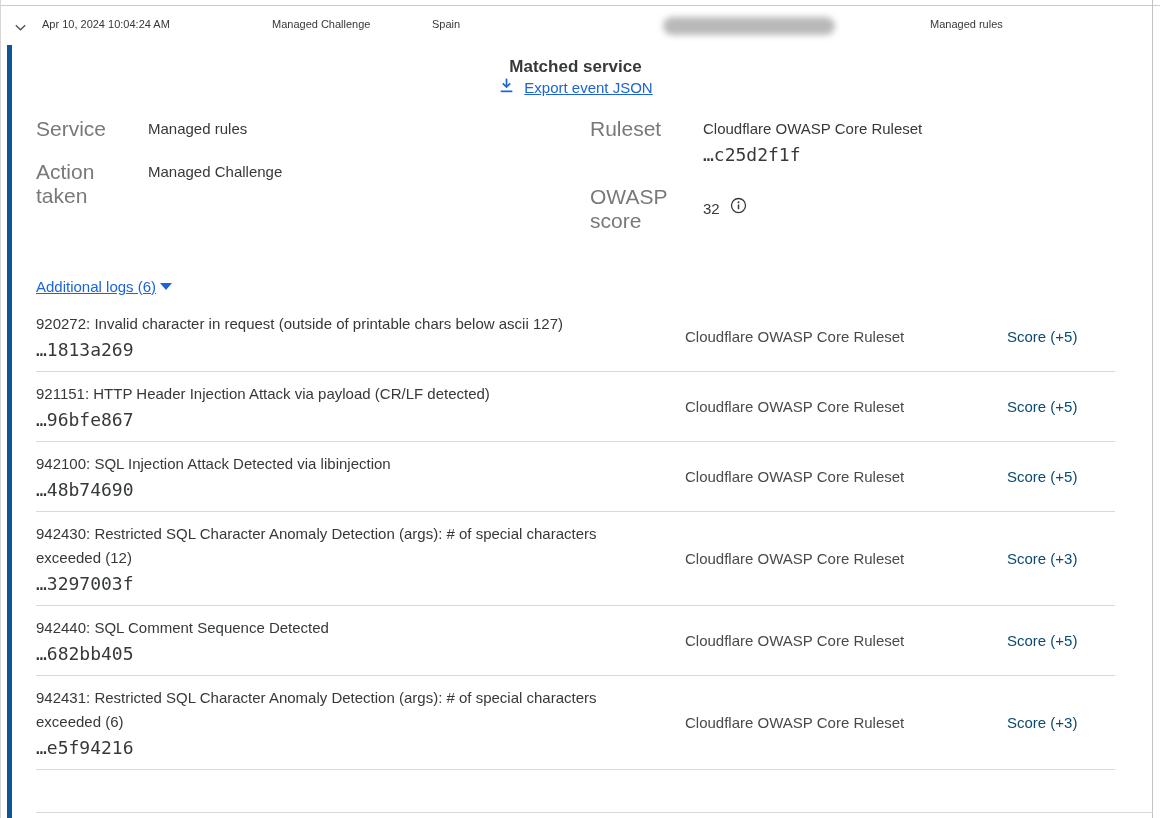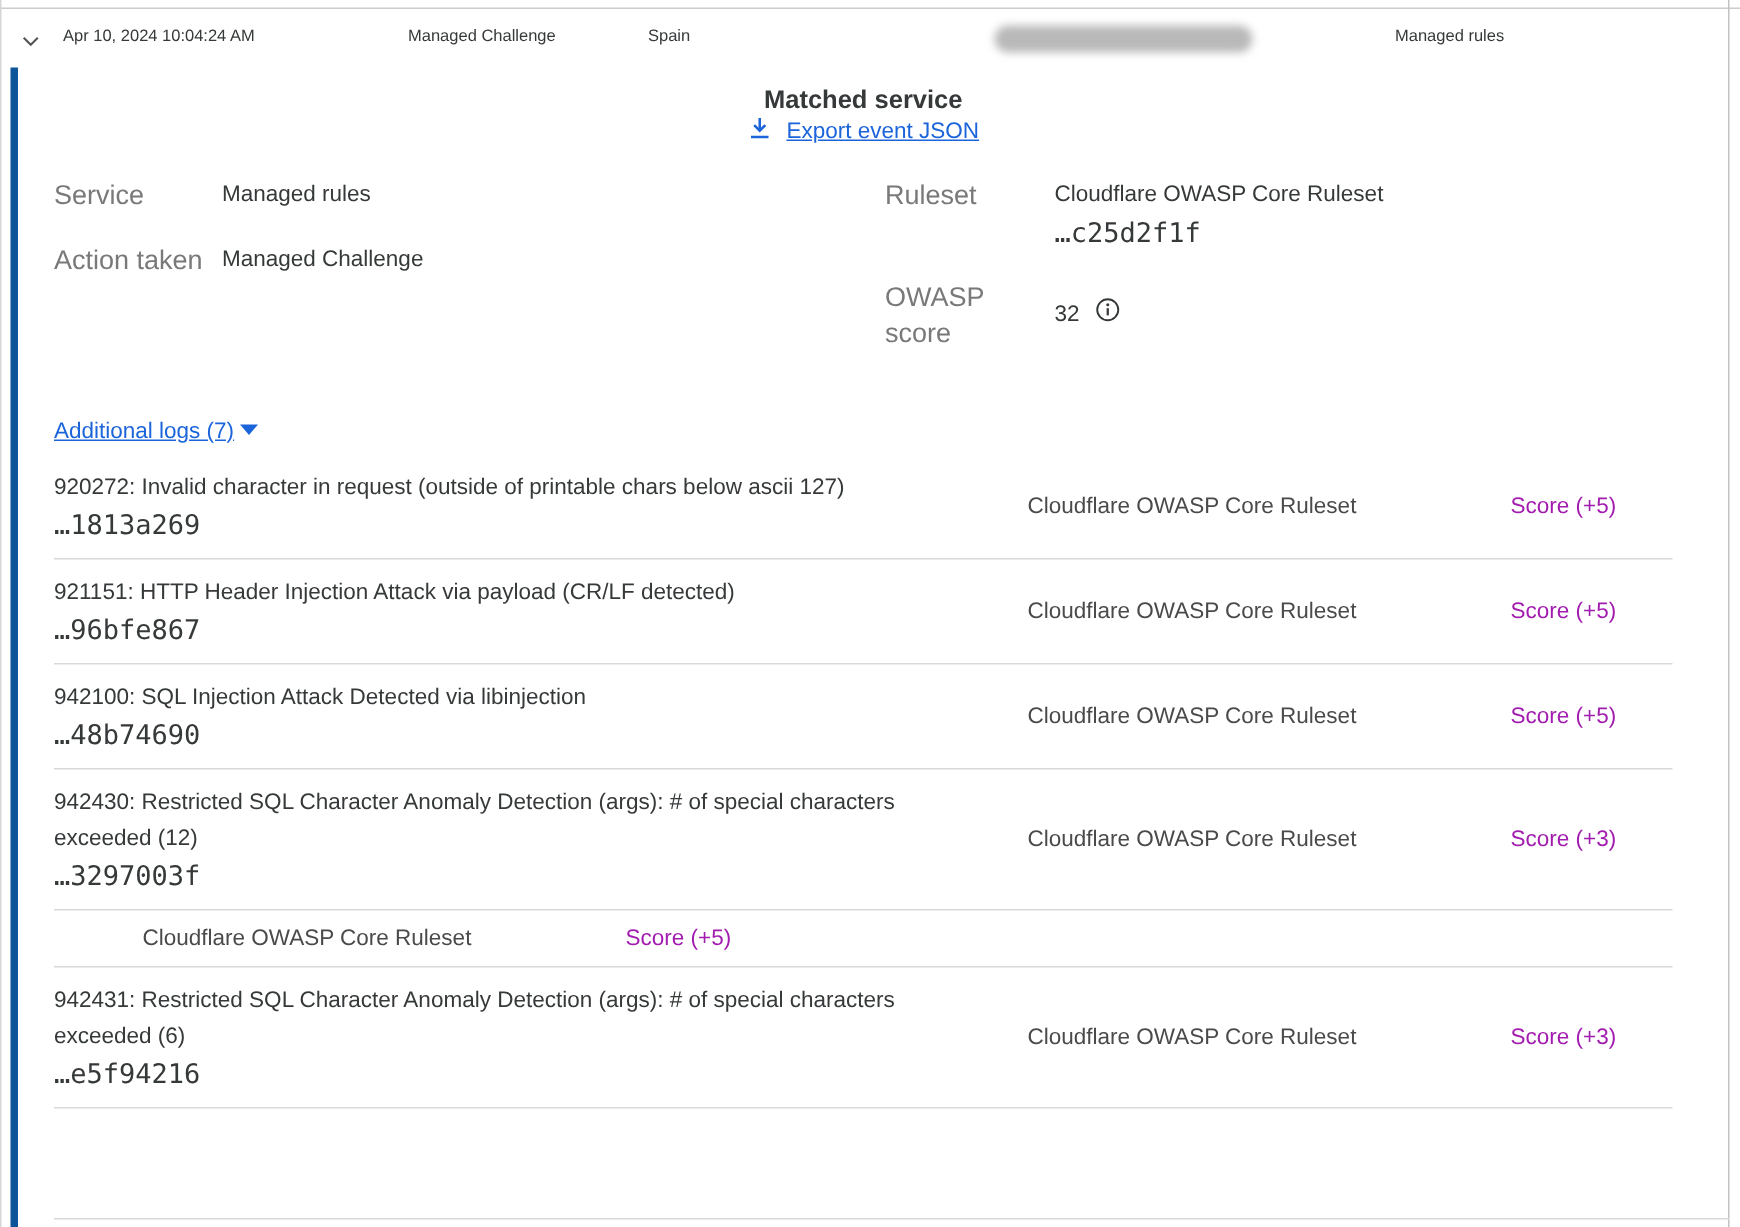--- a/index.html
+++ b/index.html
@@ -32,39 +32,39 @@
   .panel{position:absolute;top:45px;left:0;right:7px;bottom:6px;padding:0 38px 0 36px;}
   .panel-head{display:flex;justify-content:space-between;align-items:center;margin-top:12px;flex-direction:column;}
   .panel-title{font-size:17px;font-weight:700;color:var(--text);}
   .export-link{display:inline-flex;align-items:center;gap:9px;color:var(--link-blue);font-size:15px;cursor:pointer;text-decoration:none;}
   .export-text{text-decoration:underline;}
 
   .detail-grid{display:flex;margin-top:20px;}
   .col-left{width:554px;flex:none;}
   .col-right{flex:1;}
   .field{display:flex;margin-bottom:19px;}
-  .field-label{flex:none;color:var(--muted);font-size:18px;line-height:24px;}
+  .field-label{flex:none;color:var(--muted);font-size:21px;line-height:24px;}
   .col-left .field-label{width:112px;}
   .col-right .field-label{width:113px;}
   .field-value{font-size:15px;line-height:24px;}
   .col-right .field-value{width:250px;}
   .hash{font-family:"DejaVu Sans Mono",monospace;font-size:18px;line-height:22px;margin-top:3px;color:var(--text);}
   .owasp-field{margin-top:6px;}
   .owasp-val{display:flex;align-items:center;gap:10px;}
 
   .additional-logs{margin-top:26px;display:inline-flex;align-items:center;color:var(--link-blue);font-size:15px;cursor:pointer;text-decoration:none;}
   .additional-text{text-decoration:underline;}
   .caret-down{margin-left:3px;display:inline-block;}
 
   .logs{margin-top:6px;}
   .log-row{display:flex;align-items:center;border-bottom:1px solid var(--divider);padding:10px 0;}
   .log-desc{width:590px;flex:none;}
   .log-desc-text{font-size:15px;line-height:24px;color:var(--text);}
   .log-ruleset{flex:none;width:322px;margin-left:59px;font-size:15px;color:#4a4a4a;}
-  .log-score{flex:1;font-size:15px;color:#a21caf;}
+  .log-score{flex:1;font-size:15px;color:#0c4a6e;}
 </style>
 </head>
 <body>
 
 <div class="screen">
   <div class="row-top-border"></div>
   <div class="edge-left"></div>
   <div class="edge-right"></div>
 
   <div class="row-header">
@@ -130,21 +130,21 @@
                 <rect x="7.3" y="7" width="1.4" height="4.5" fill="#36393a"></rect>
                 <circle cx="8" cy="4.9" r="0.95" fill="#36393a"></circle>
               </svg>
             </span>
           </div>
         </div>
       </div>
     </div>
 
     <a class="additional-logs">
-      <span class="additional-text">Additional logs (7)</span>
+      <span class="additional-text">Additional logs (6)</span>
       <span class="caret-down">
         <svg width="14" height="11" viewBox="0 0 14 11">
           <polygon points="1,2 13,2 7,9" fill="#1b64da"></polygon>
         </svg>
       </span>
     </a>
 
     <div class="logs">
 
         <div class="log-row">
@@ -177,20 +177,24 @@
         <div class="log-row">
           <div class="log-desc">
             <div class="log-desc-text">942430: Restricted SQL Character Anomaly Detection (args): # of special characters exceeded (12)</div>
             <div class="hash">…3297003f</div>
           </div>
           <div class="log-ruleset">Cloudflare OWASP Core Ruleset</div>
           <div class="log-score">Score (+3)</div>
         </div>
 
         <div class="log-row">
+          <div class="log-desc">
+            <div class="log-desc-text">942440: SQL Comment Sequence Detected</div>
+            <div class="hash">…682bb405</div>
+          </div>
           <div class="log-ruleset">Cloudflare OWASP Core Ruleset</div>
           <div class="log-score">Score (+5)</div>
         </div>
 
         <div class="log-row">
           <div class="log-desc">
             <div class="log-desc-text">942431: Restricted SQL Character Anomaly Detection (args): # of special characters exceeded (6)</div>
             <div class="hash">…e5f94216</div>
           </div>
           <div class="log-ruleset">Cloudflare OWASP Core Ruleset</div>

